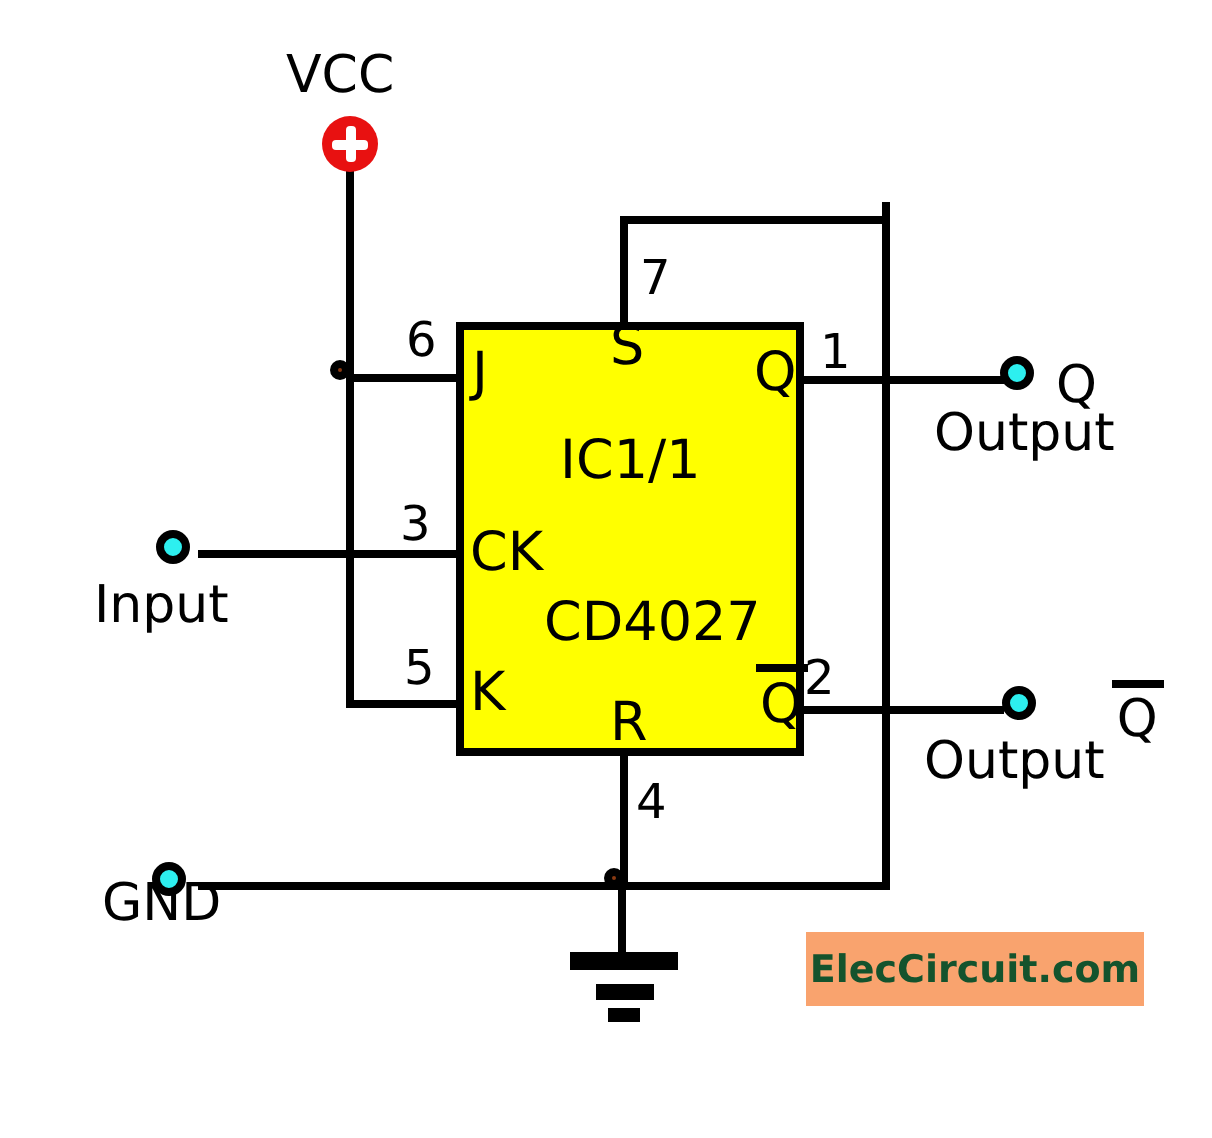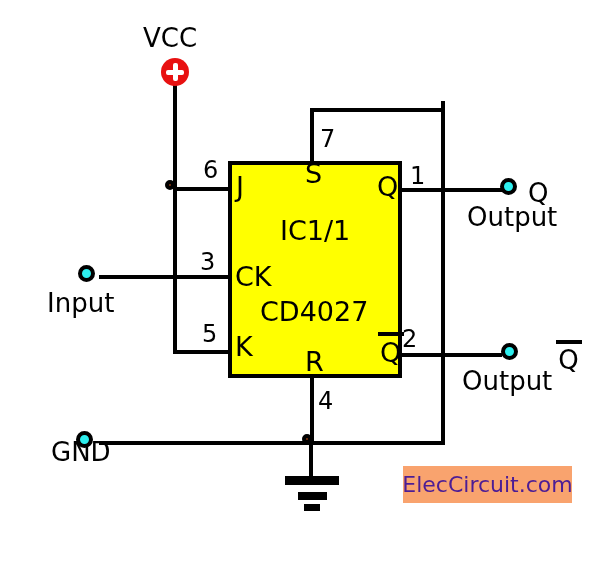--- a/index.html
+++ b/index.html
@@ -25,21 +25,21 @@
   .cross-bar { position:absolute; background:var(--vcc-cross); border-radius:2px; }
   .cross-h { left:5px; top:11.5px; width:18px; height:5px; }
   .cross-v { left:11.5px; top:5px; width:5px; height:18px; }
   .gnd-bar { position:absolute; background:var(--wire); z-index:3; }
   .overline { display:inline-block; position:relative; }
   .overline::after { content:""; position:absolute; left:-2px; right:-3px; top:-7px;
                      height:4px; background:var(--wire); }
   .watermark { position:absolute; left:403px; top:466px; width:169px; height:37px;
                background:var(--watermark-bg); display:flex; align-items:center;
                justify-content:center; z-index:4; }
-  .watermark span { font-size:22px; color:#4c1d95; }
+  .watermark span { font-size:19px; color:#14532d;font-weight:bold; }
 </style>
 </head>
 <body>
 
 <div class="canvas">
 
   
   <div class="wire" style="left:173px; top:85px;  width:4px;   height:104px;"></div>
   <div class="wire" style="left:173px; top:187px; width:57px;  height:4px;"></div>
   <div class="wire" style="left:173px; top:187px; width:4px;   height:167px;"></div>
@@ -62,21 +62,21 @@
 
   
   <div class="ic-body"></div>
 
   
   <div class="ic-lbl" style="left:236px; top:173px;">J</div>
   <div class="ic-lbl" style="left:305px; top:160px;">S</div>
   <div class="ic-lbl" style="left:377px; top:173px;">Q</div>
   <div class="ic-lbl" style="left:280px; top:217px;">IC1/1</div>
   <div class="ic-lbl" style="left:235px; top:263px;">CK</div>
-  <div class="ic-lbl" style="left:260px; top:298px;">CD4027</div>
+  <div class="ic-lbl" style="left:272px; top:298px;">CD4027</div>
   <div class="ic-lbl" style="left:235px; top:333px;">K</div>
   <div class="ic-lbl overline" style="left:380px; top:339px;">Q</div>
   <div class="ic-lbl" style="left:305px; top:348px;">R</div>
 
   
   <div class="pin-num" style="left:203px; top:158px;">6</div>
   <div class="pin-num" style="left:320px; top:127px;">7</div>
   <div class="pin-num" style="left:410px; top:164px;">1</div>
   <div class="pin-num" style="left:200px; top:250px;">3</div>
   <div class="pin-num" style="left:202px; top:322px;">5</div>

